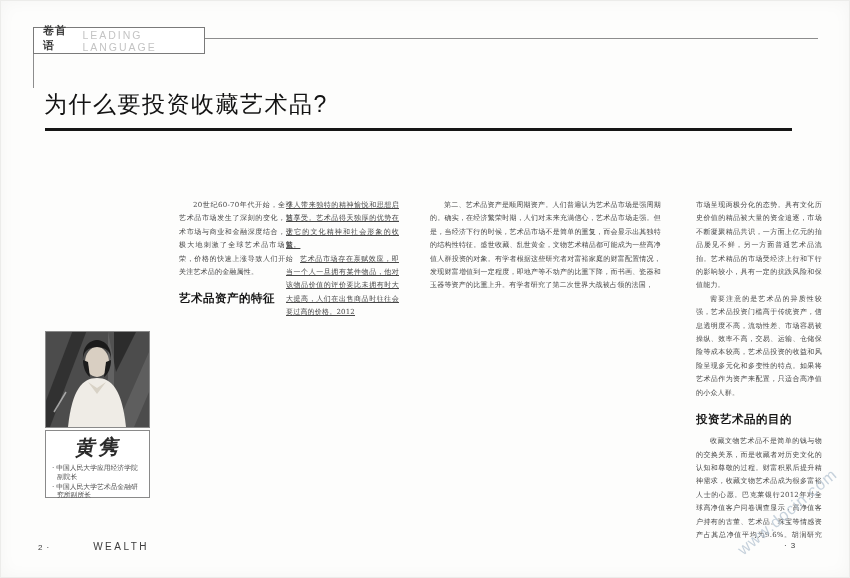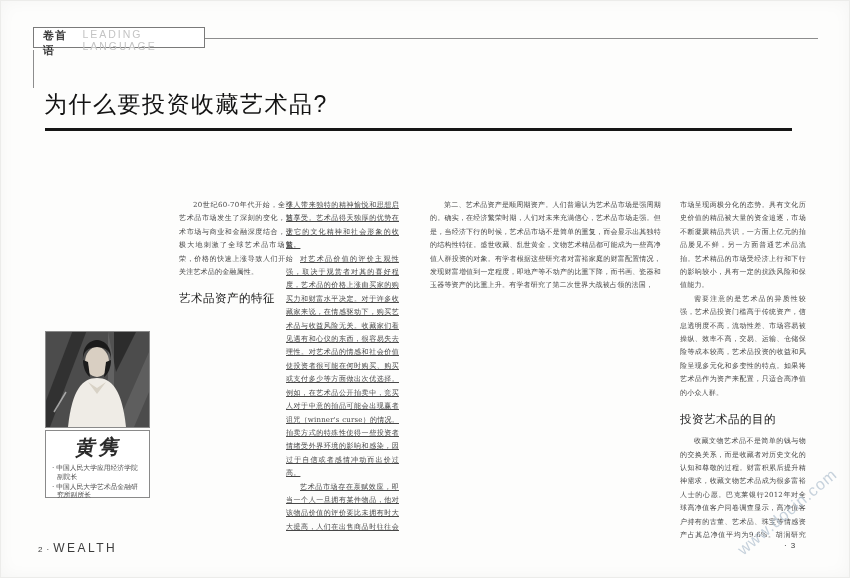--- a/index.html
+++ b/index.html
@@ -3,23 +3,23 @@
 <meta charset="utf-8">
 <style>
   html,body{margin:0;padding:0;background:#ffffff;}
   .page{
     position:relative; width:850px; height:578px; background:#fdfdfc;
     font-family:"Liberation Sans",sans-serif; overflow:hidden;
     box-shadow:inset 0 0 0 1px #ececea, inset 0 0 18px rgba(0,0,0,.04);
   }
   
   .kicker-box{
-    position:absolute; left:33px; top:27px; width:172px; height:21px;
+    position:absolute; left:33px; top:27px; width:172px; height:27px;
     border:1px solid #7a7a7a; background:#fff; z-index:2;
-    display:flex; align-items:flex-start; padding-left:9px; box-sizing:border-box;
+    display:flex; align-items:flex-end; padding-left:9px; box-sizing:border-box;
   }
   .kicker-cn{font-family:"DejaVu Serif",serif; font-weight:bold; font-size:11px; color:#3a3a3a; letter-spacing:1px;}
   .kicker-en{font-size:10.5px; color:#c4c4c4; letter-spacing:2px;margin-left:8px;}
   .kicker-hline{position:absolute; left:205px; top:38px; width:613px; height:1px; background:#8d8d8d;}
   .kicker-vline{position:absolute; left:33px; top:50px; width:1px; height:38px; background:#8d8d8d;}
 
   
   .title{
     position:absolute; left:44px; top:89px; font-size:23px; font-weight:normal;
     color:#121212; letter-spacing:1.5px; font-family:"Liberation Sans",sans-serif;
@@ -46,30 +46,30 @@
     position:absolute; top:199px; overflow:hidden;
     font-family:"DejaVu Serif","Liberation Serif",serif;
     font-size:7px; line-height:13.4px; color:#474747;
     text-align:justify; letter-spacing:.2px;
   }
   .col p{margin:0; text-indent:2em;}
   .col p.cont{text-indent:0;}
   #col1{left:179px; width:114px; height:336px;}
   #col2{left:286px; width:113px; height:336px;text-decoration:underline;}
   #colwide{left:430px; width:231px; height:336px;}
-  #col4{left:680px; width:126px; height:340px;}
+  #col4{left:696px; width:126px; height:340px;}
   .subhead{
-    font-family:"Liberation Sans",sans-serif; font-weight:normal; font-size:11.5px;
+    font-family:"Liberation Sans",sans-serif; font-weight:bold; font-size:11.5px;
     color:#151515; letter-spacing:.5px; margin:13px 0 9px 0; text-indent:0 !important;
     line-height:13px;
   }
 
   
   .footer-left{position:absolute; left:38px; top:541px; font-size:8px; color:#3c3c3c; display:flex; gap:4px; align-items:baseline;}
-  .footer-left .mag{letter-spacing:2.5px; font-size:12px;}
+  .footer-left .mag{letter-spacing:2.5px; font-size:10px;margin-left:40px;}
   .footer-right{position:absolute; left:784px; top:541px; font-size:8px; color:#3c3c3c; display:flex; gap:4px;}
 
   
   .watermark{
     position:absolute; left:740px; top:543px; width:160px;
     transform:rotate(-40deg); transform-origin:left center;
     color:#b9c7d4; opacity:.8; font-size:16px; letter-spacing:1px;
     font-family:"Liberation Sans",sans-serif; pointer-events:none;
   }
 </style>
@@ -112,21 +112,20 @@
     </ul>
   </div>
 
   <div class="col" id="col1">
     <p>20世纪60-70年代开始，全球艺术品市场发生了深刻的变化，艺术市场与商业和金融深度结合，这极大地刺激了全球艺术品市场繁荣，价格的快速上涨导致人们开始关注艺术品的金融属性。</p>
     <div class="subhead">艺术品资产的特征</div>
   </div>
 
   <div class="col" id="col2">
     <p class="cont">个人带来独特的精神愉悦和思想启迪享受。艺术品得天独厚的优势在于它的文化精神和社会形象的收益。</p>
-    <p>对艺术品价值的评价主观性强，取决于观赏者对其的喜好程度，艺术品的价格上涨由买家的购买力和财富水平决定。对于许多收藏家来说，在情感驱动下，购买艺术品与收益风险无关。收藏家们看见遇有和心仪的东西，很容易失去理性。对艺术品的情感和社会价值使投资者很可能在何时购买、购买或支付多少等方面做出次优选择。例如，在艺术品公开拍卖中，竞买人对于中意的拍品可能会出现赢者诅咒（winner's curse）的情况。拍卖方式的特殊性使得一些投资者情绪受外界环境的影响和感染，因过于自信或者感情冲动而出价过高。</p>
     <p>艺术品市场存在禀赋效应，即当一个人一旦拥有某件物品，他对该物品价值的评价要比未拥有时大大提高，人们在出售商品时往往会要过高的价格。2012</p>
   </div>
 
   <div class="col" id="colwide">
     <p>第二、艺术品资产是顺周期资产。人们普遍认为艺术品市场是强周期的。确实，在经济繁荣时期，人们对未来充满信心，艺术品市场走强。但是，当经济下行的时候，艺术品市场不是简单的重复，而会显示出其独特的结构性特征。盛世收藏、乱世黄金，文物艺术精品都可能成为一些高净值人群投资的对象。有学者根据这些研究者对富裕家庭的财富配置情况，发现财富增值到一定程度，即地产等不动产的比重下降，而书画、瓷器和玉器等资产的比重上升。有学者研究了第二次世界大战被占领的法国，</p>
   </div>
 
   <div class="col" id="col4">
     <p class="cont">市场呈现两极分化的态势。具有文化历史价值的精品被大量的资金追逐，市场不断凝聚精品共识，一方面上亿元的拍品屡见不鲜，另一方面普通艺术品流拍。艺术精品的市场受经济上行和下行的影响较小，具有一定的抗跌风险和保值能力。</p>
     <p>需要注意的是艺术品的异质性较强，艺术品投资门槛高于传统资产，信息透明度不高，流动性差、市场容易被操纵、效率不高，交易、运输、仓储保险等成本较高，艺术品投资的收益和风险呈现多元化和多变性的特点。如果将艺术品作为资产来配置，只适合高净值的小众人群。</p>

